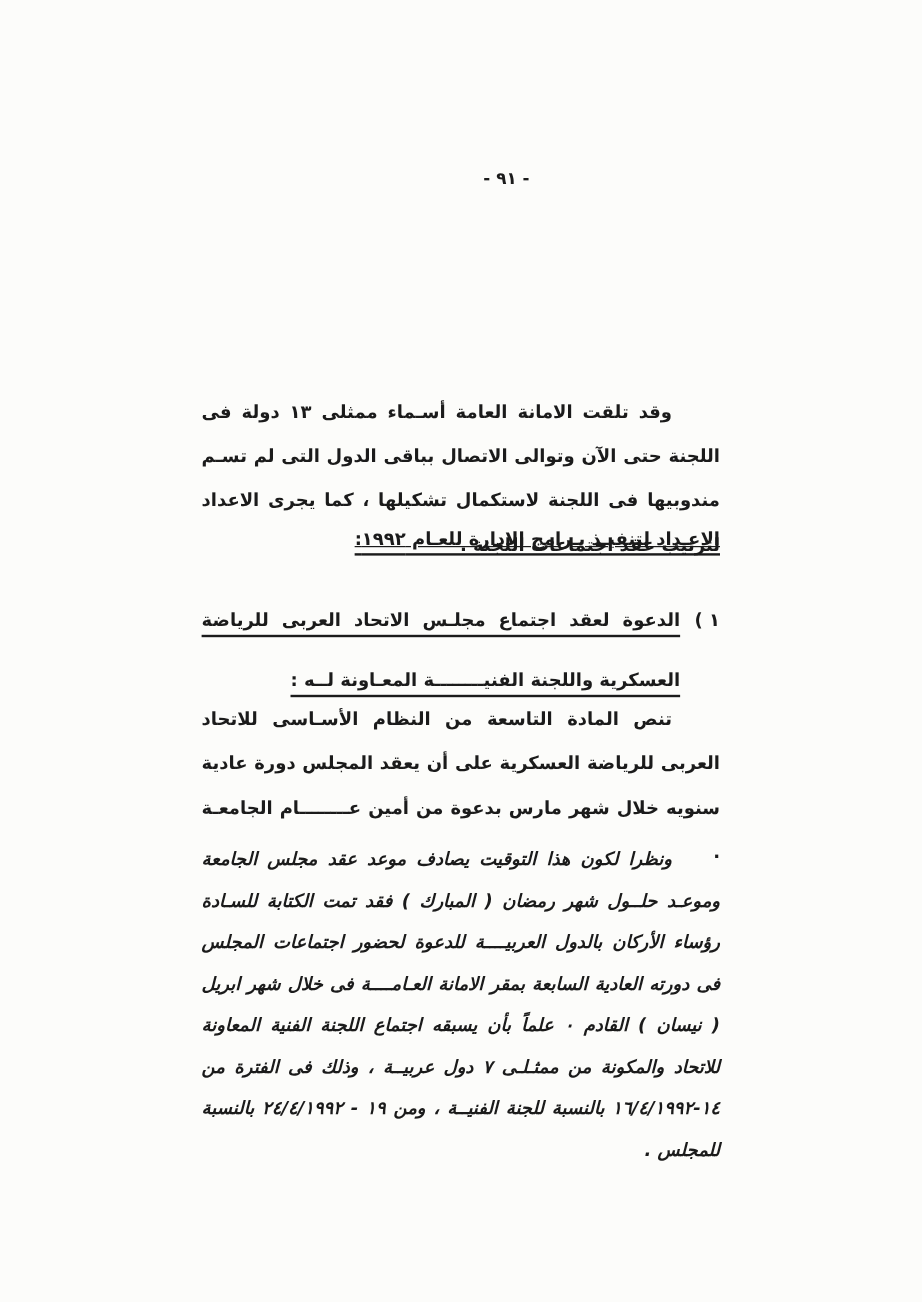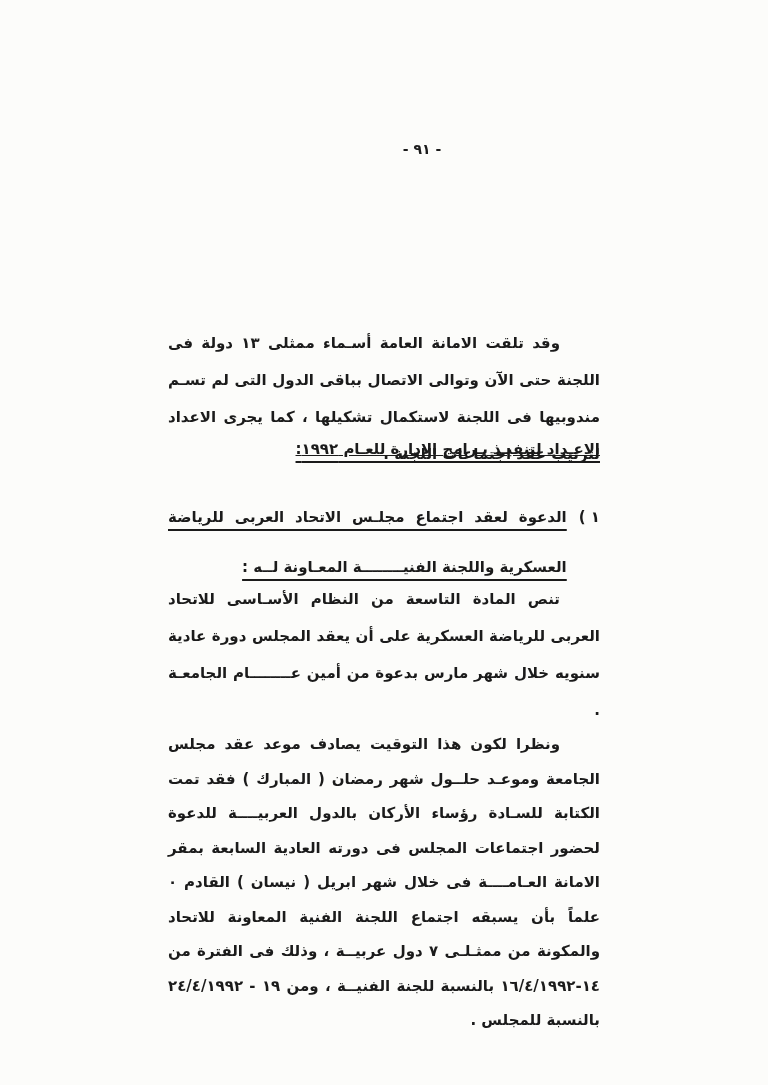--- a/index.html
+++ b/index.html
@@ -54,21 +54,21 @@
     text-align: right;
     line-height: 30px;
     text-decoration: underline;
   }
   .p-item {
     top: 492px;
     display: flex;
     line-height: 50px;
   }
   .p3 { top: 581px; }
-  .p4 { top: 727px; line-height: 34.5px; }
+  .p4 { top: 699px; line-height: 34.5px; font-style: italic; }
   .underline {
     text-decoration: underline;
     text-decoration-thickness: 1.5px;
     text-underline-offset: 7px;
   }
   .item-num {
     flex: 0 0 auto;
     margin-left: 12px;
     white-space: nowrap;
   }

